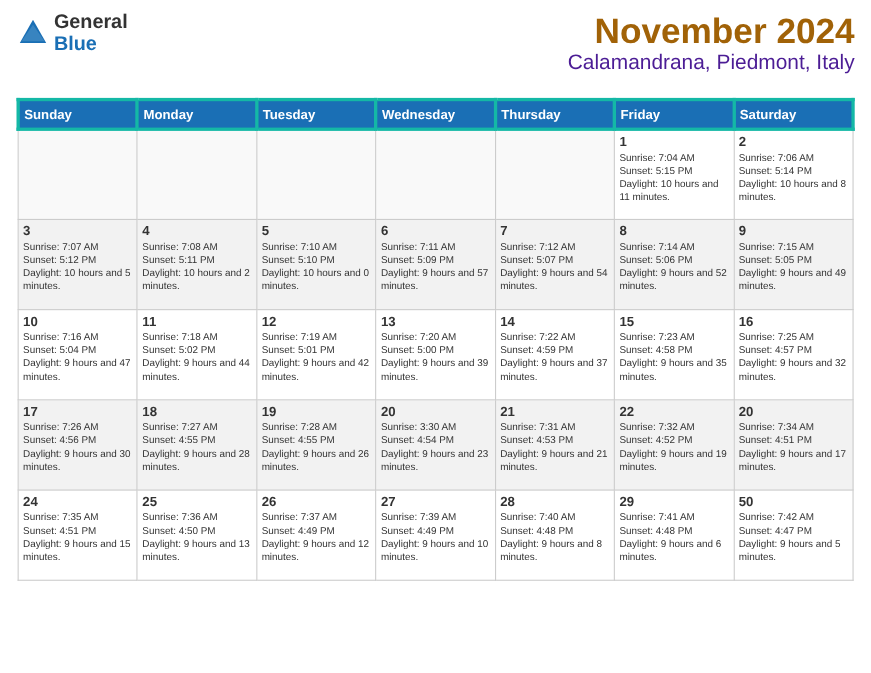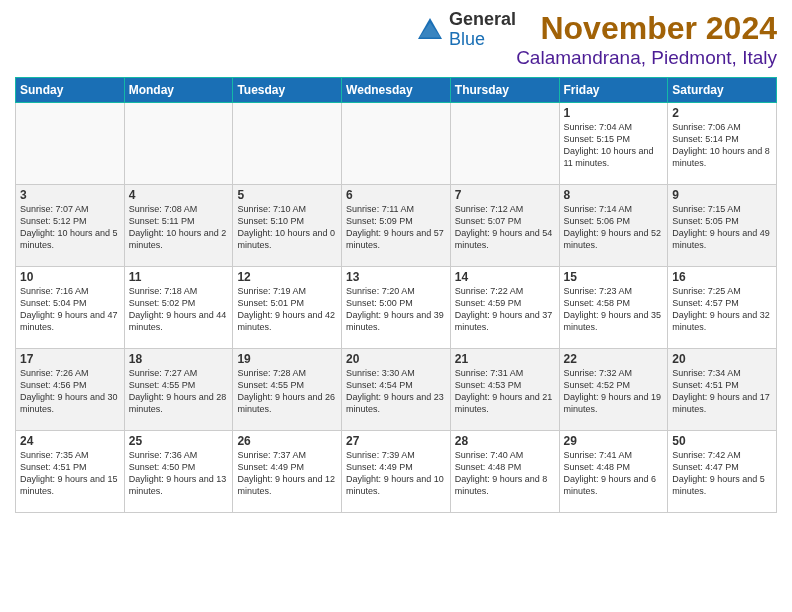--- a/index.html
+++ b/index.html
@@ -10,42 +10,42 @@
       background: #fff;
       overflow: hidden;
     }
     .page {
       width: 792px;
       height: 612px;
       padding: 10px 15px;
     }
     .header {
       display: flex;
-      justify-content: flex-end;
+      justify-content: space-between;
       align-items: flex-start;
-      margin-bottom: 8px;
+      margin-bottom: 20px;
     }
     .logo {
       display: flex;
       align-items: center;
       gap: 4px;
     }
     .logo-text {
       display: flex;
       flex-direction: column;
       line-height: 1.1;
     }
     .logo-general {
       font-size: 18px;
       font-weight: bold;
       color: #333;
     }
     .logo-blue {
       font-size: 18px;
-      font-weight: normal;
+      font-weight: bold;
       color: #1a6fb5;
     }
     .logo-icon {
       width: 30px;
       height: 30px;
     }
     .title-block {
       text-align: right;
     }
     .calendar-title {
@@ -61,21 +61,21 @@
       width: 100%;
       border-collapse: collapse;
     }
     .calendar th {
       background: #1a6fb5;
       color: #fff;
       font-size: 12px;
       font-weight: bold;
       padding: 5px 4px;
       text-align: left;
-      border: 1px solid #14b8a6;
+      border: 3px solid #14b8a6;
     }
     .calendar td {
       border: 1px solid #ccc;
       vertical-align: top;
       padding: 3px 4px;
       width: calc(100% / 7);
       height: 82px;
       font-size: 9.5px;
       color: #333;
       background: #fff;

